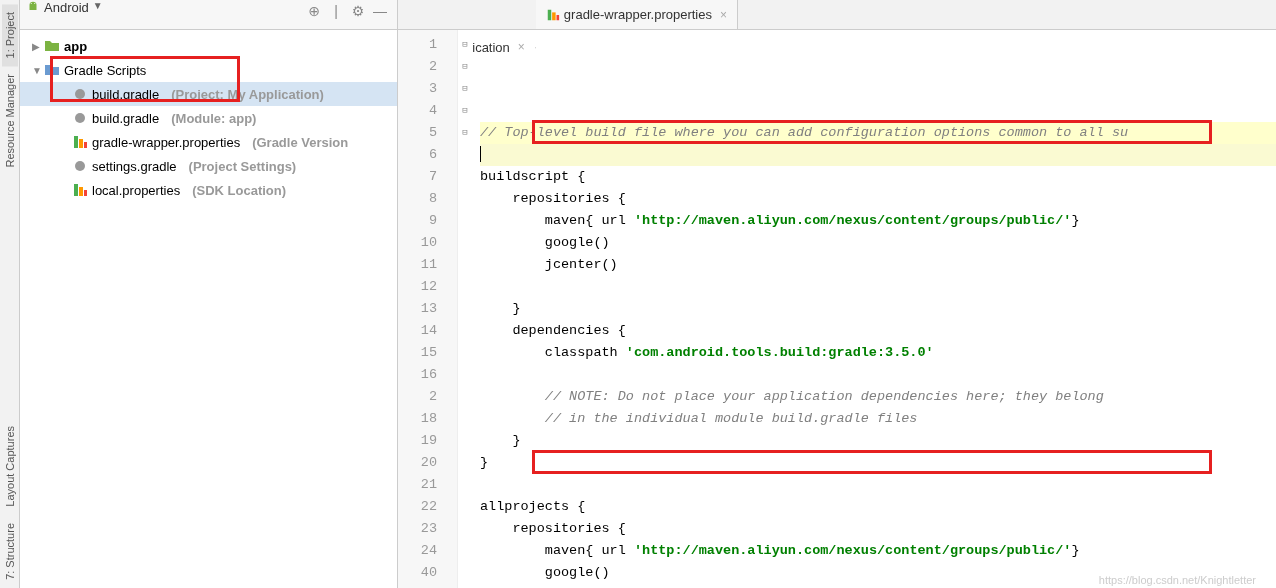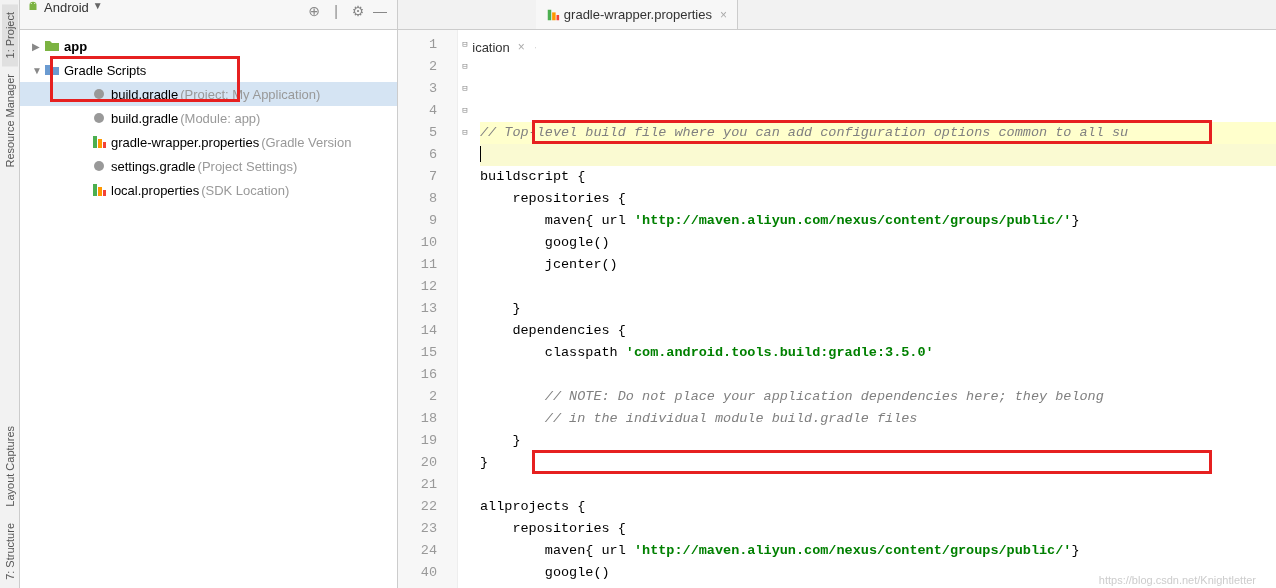--- a/index.html
+++ b/index.html
@@ -68,31 +68,31 @@
     }
     .tree-row {
       display: flex;
       align-items: center;
       height: 24px;
       padding-left: 4px;
       cursor: pointer;
     }
     .tree-row.sel { background: #d5e4f3; }
     .tree-indent-0 { padding-left: 12px; }
-    .tree-indent-2 { padding-left: 71px; }
+    .tree-indent-2 { padding-left: 52px; }
     .tree-arrow {
       font-size: 10px; color: #888; width: 12px; display:inline-block;
     }
     .tree-icon {
       width: 16px; height: 16px; display: inline-flex; align-items:center; justify-content:center;
       margin-right: 4px;
     }
     .tree-label { color: #000; }
     .tree-label.bold { font-weight: bold; }
-    .tree-hint { color: #999; margin-left: 2px; }
+    .tree-hint { color: #999; margin-left: 12px; font-weight: bold; }
     .red-box {
       position: absolute;
       border: 3px solid #e62020;
       pointer-events: none;
     }
     .project-wrapper { position: relative; }
     .editor-panel {
       flex: 1;
       display: flex;
       flex-direction: column;

